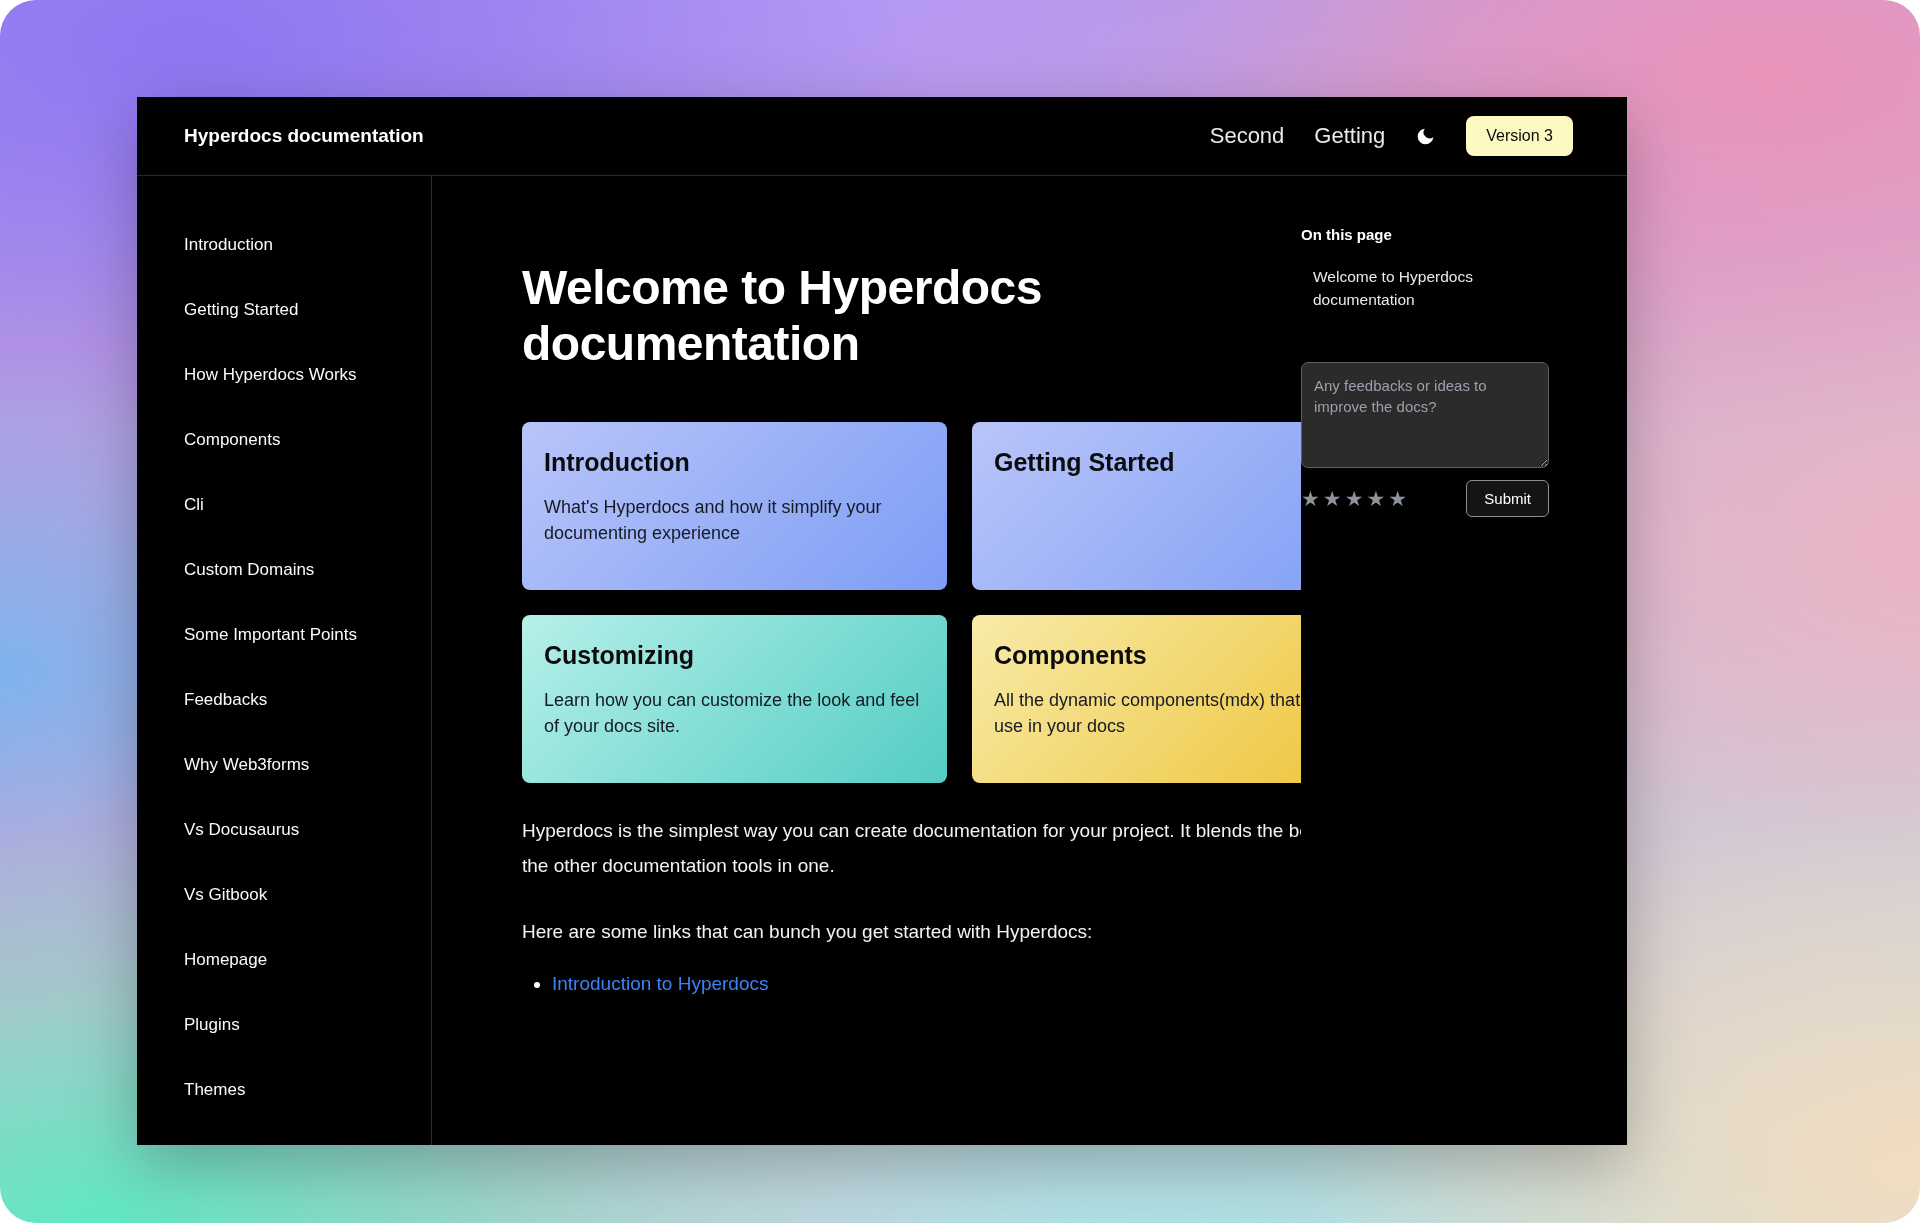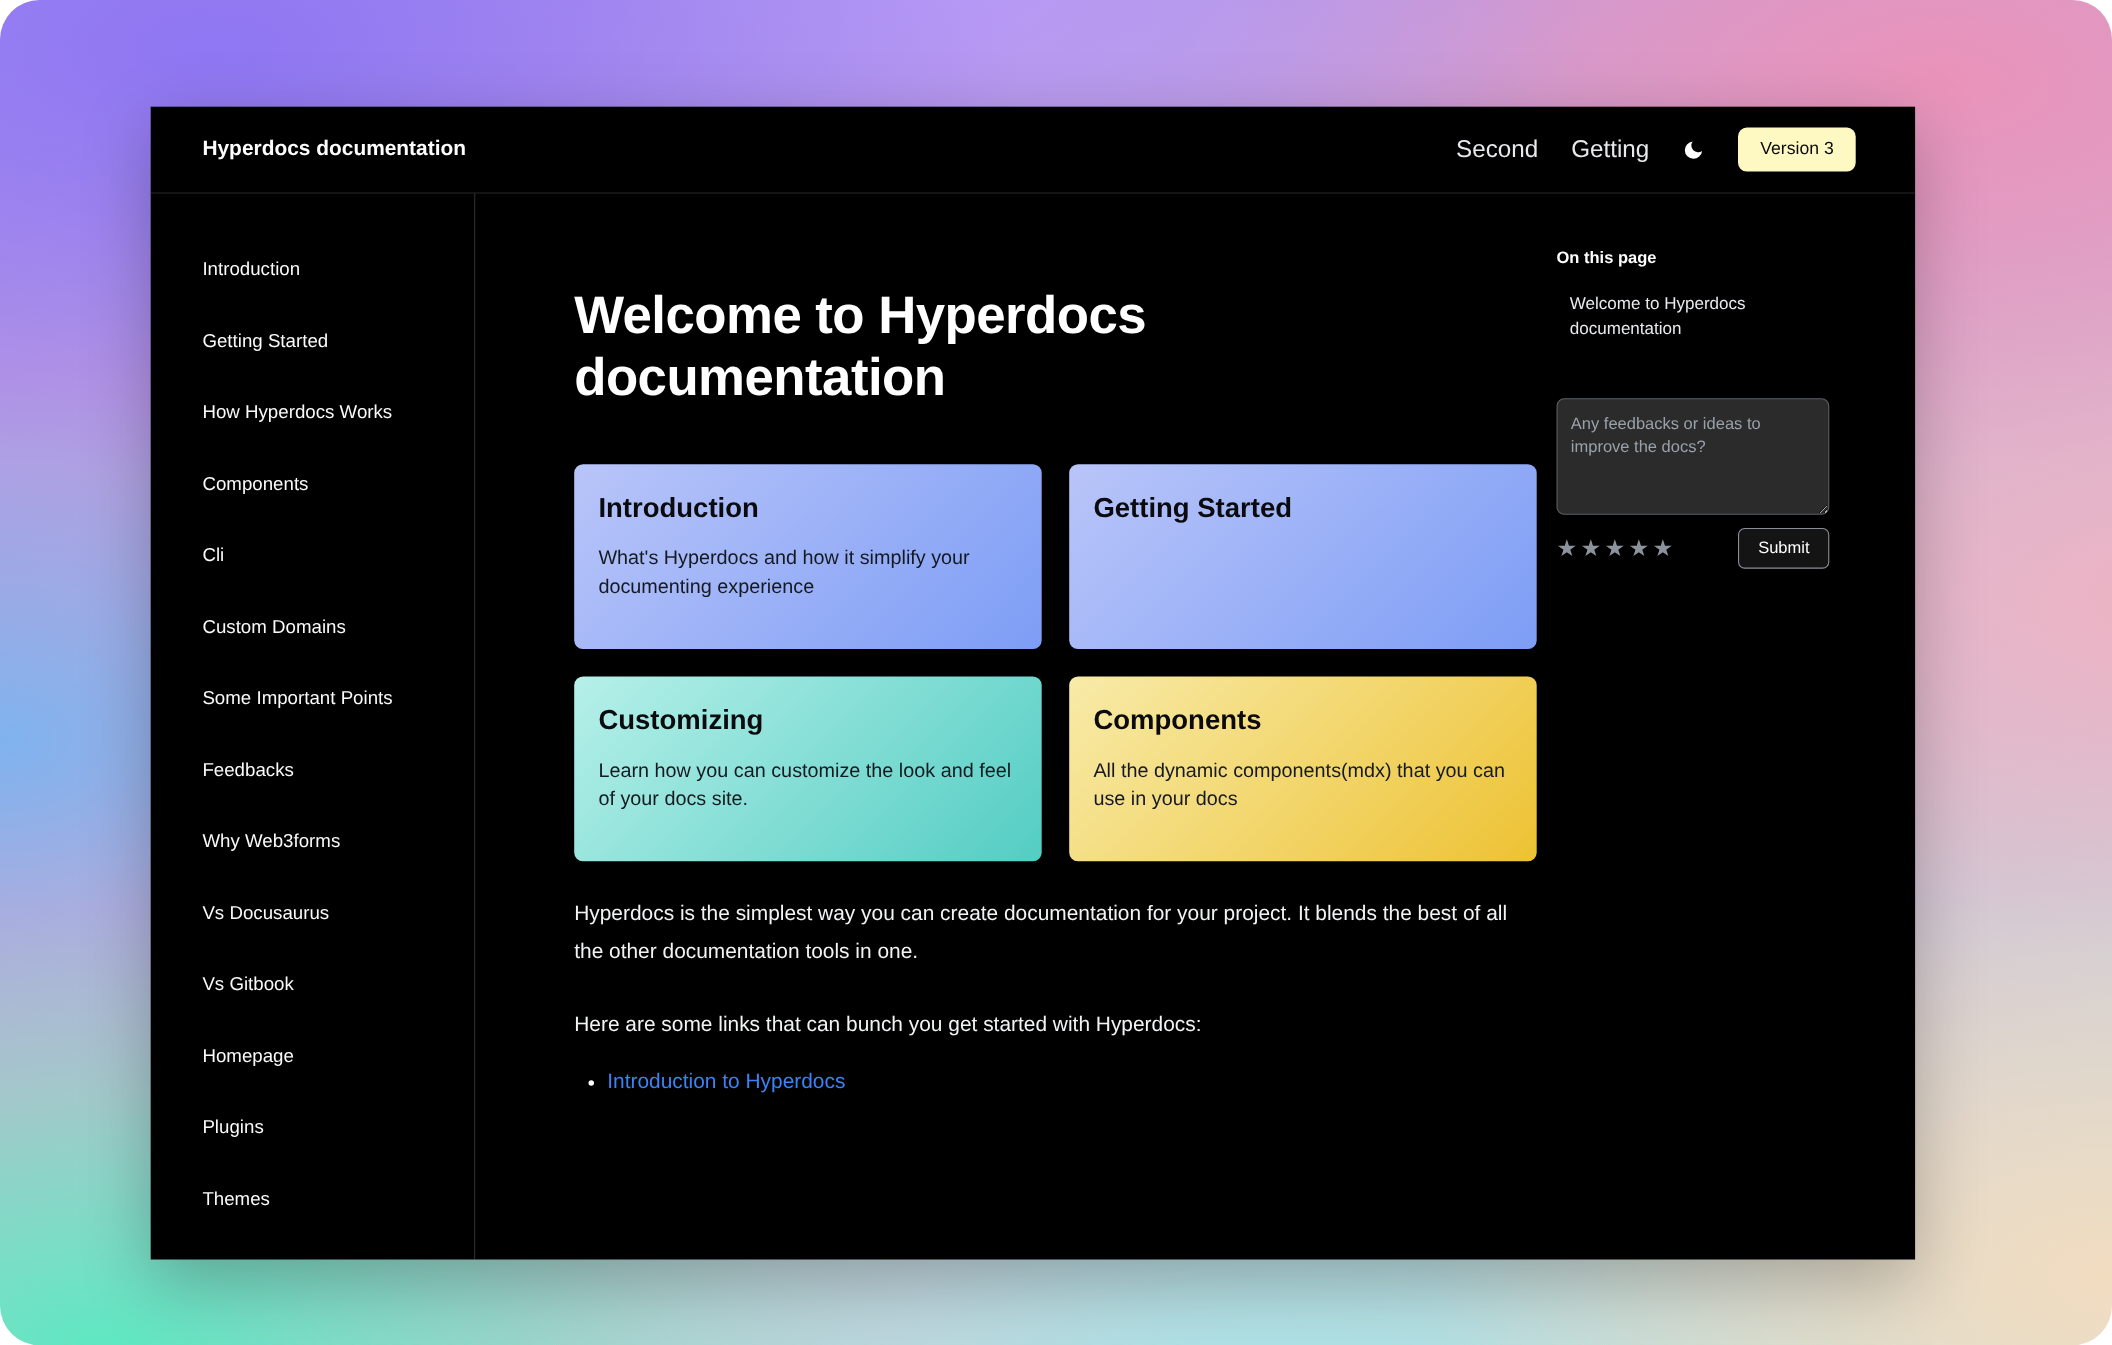--- a/index.html
+++ b/index.html
@@ -24,21 +24,21 @@
       radial-gradient(50% 45% at 100% 95%, #f2dcc0 0%, rgba(242,220,192,0) 65%),
       radial-gradient(55% 50% at 60% 105%, #a8e4e8 0%, rgba(168,228,232,0) 65%),
       radial-gradient(60% 50% at 5% 100%, #5fe8c2 0%, rgba(95,232,194,0) 65%),
       radial-gradient(45% 45% at 0% 55%, #7fb3ee 0%, rgba(127,179,238,0) 60%),
       linear-gradient(160deg, #a18cf0 0%, #d6a9cf 45%, #cfe0d8 100%);
   }
 
   .window {
     position: absolute;
     left: 137px; top: 97px;
-    width: 1604px; height: 1048px;
+    width: 1490px; height: 1048px;
     background: #000;
     overflow: hidden;
     display: flex; flex-direction: column;
     box-shadow: 0 20px 60px rgba(0,0,0,0.25);
   }
 
   
   .topbar {
     flex: 0 0 79px;
     display: flex; align-items: center; justify-content: space-between;

